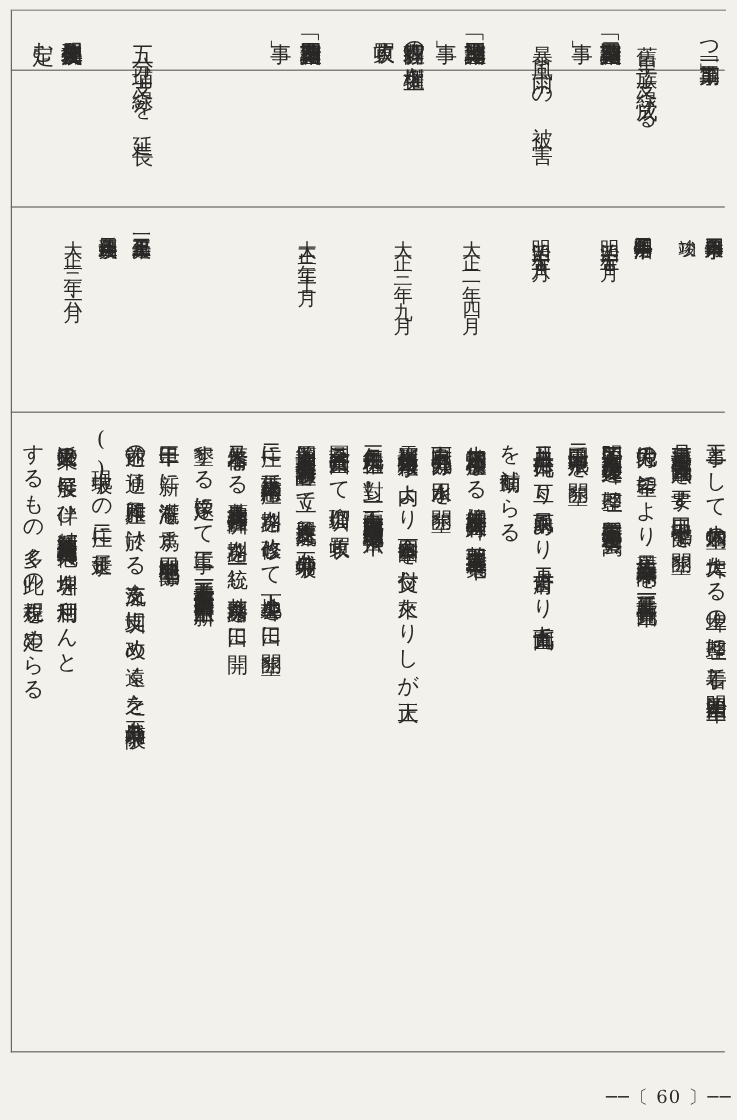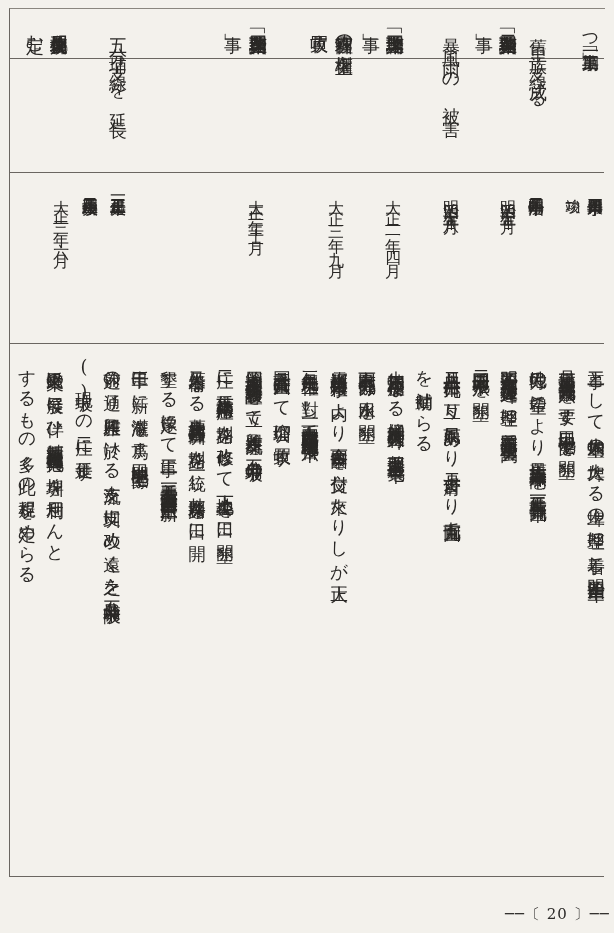--- a/index.html
+++ b/index.html
@@ -125,13 +125,13 @@
   <div class="desc" style="left:214px;">二庄に延長上下塔悠兩庄の圳路を改修して上下土地公埤を田に開墾</div>
   <div class="desc" style="left:186px;">又朱厝崙なる舊上埤及舊霧裡薛圳の圳路を統一し其廢圳路を田に開</div>
   <div class="desc" style="left:158px;">墾する豫定にて工事に着手工費一萬五千六百圓舊田百六十甲新田二</div>
   <div class="desc" style="left:129px;">十三甲に新に灌漑を爲す田地開墾七甲餘</div>
   <div class="desc" style="left:101px;">前述の通り興雅庄に於ける支流を支圳に改め遠く之を五分埔及中陂</div>
   <div class="desc" style="left:73px;">(現中坡)の二庄に延長す</div>
   <div class="desc" style="left:44px;">近來民業の發展に伴ひ精酒製造精米機運轉其他に埤圳を利用せんと</div>
   <div class="desc" style="left:16px;">するもの多く此の規程を定めらる</div>
 </div>
 
-<div class="page-number">──〔 20 〕──</div>
+<div class="page-number">──〔 60 〕──</div>
 
 </body></html>

